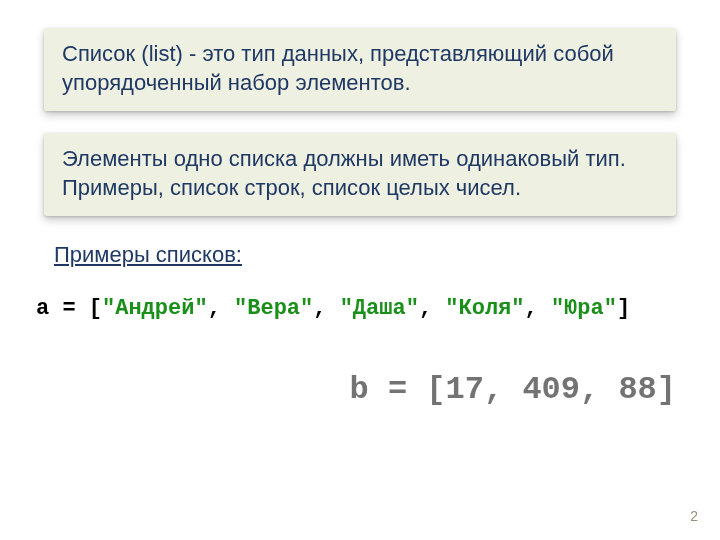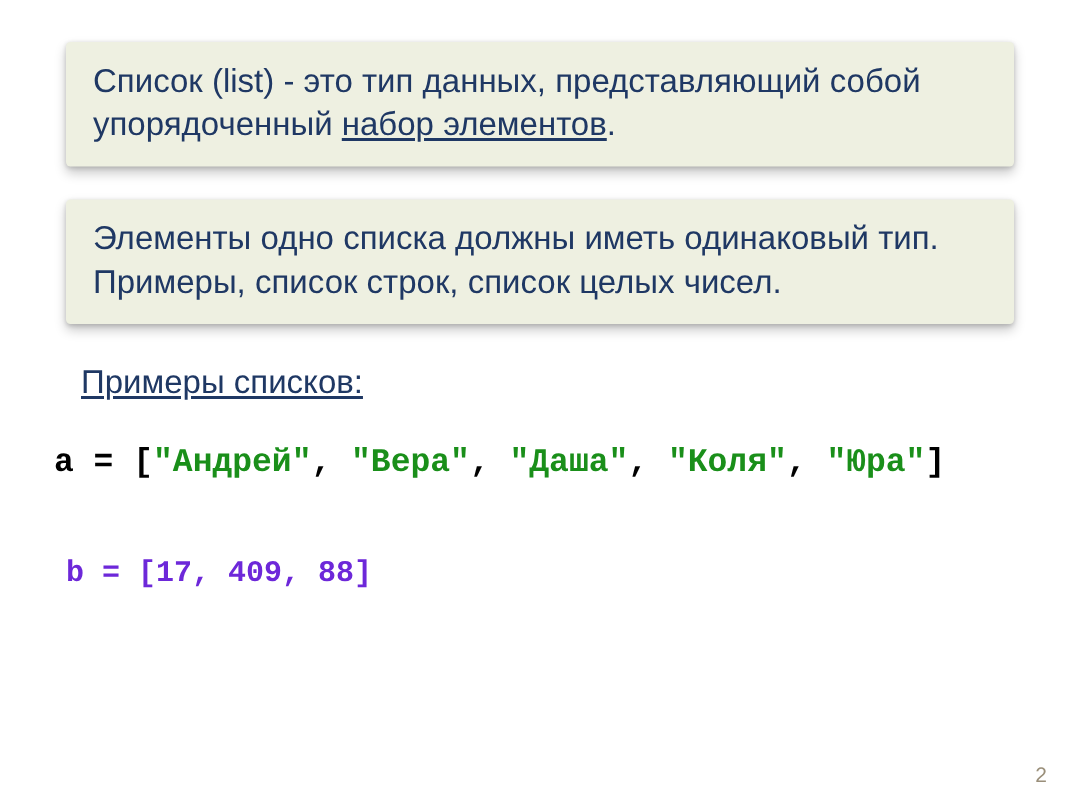--- a/index.html
+++ b/index.html
@@ -34,42 +34,42 @@
       border-radius: 3px;
       padding: 12px 18px 14px 18px;
       margin-bottom: 26px;
       color: #1f3864;
       font-size: 22px;
       line-height: 1.3;
       box-shadow:
         0 4px 8px rgba(0,0,0,0.22),
         0 1px 3px rgba(0,0,0,0.16);
     }
-    .ul { text-decoration: underline; }
+    .ul { }
     .examples-title {
       color: #1f3864;
       font-size: 22px;
       margin: 0 0 28px 10px;
       text-decoration: underline;
     }
     .code-a {
       font-family: "Courier New", Courier, monospace;
       font-size: 22px;
       font-weight: bold;
       color: #000000;
       margin: 0 0 50px -8px;
       white-space: nowrap;
     }
     .code-a .str { color: #1a8f1a; }
     .code-b {
       font-family: "Courier New", Courier, monospace;
-      font-size: 20px;
+      font-size: 32px;
       font-weight: bold;
-      color: #6d28d9;
-      text-align: left;
+      color: #737373;
+      text-align: right;
       margin: 0 0 0 0;
     }
     .page-num {
       position: absolute;
       bottom: 16px;
       right: 22px;
       font-size: 14px;
       color: #9a8f7a;
     }
   </style>

